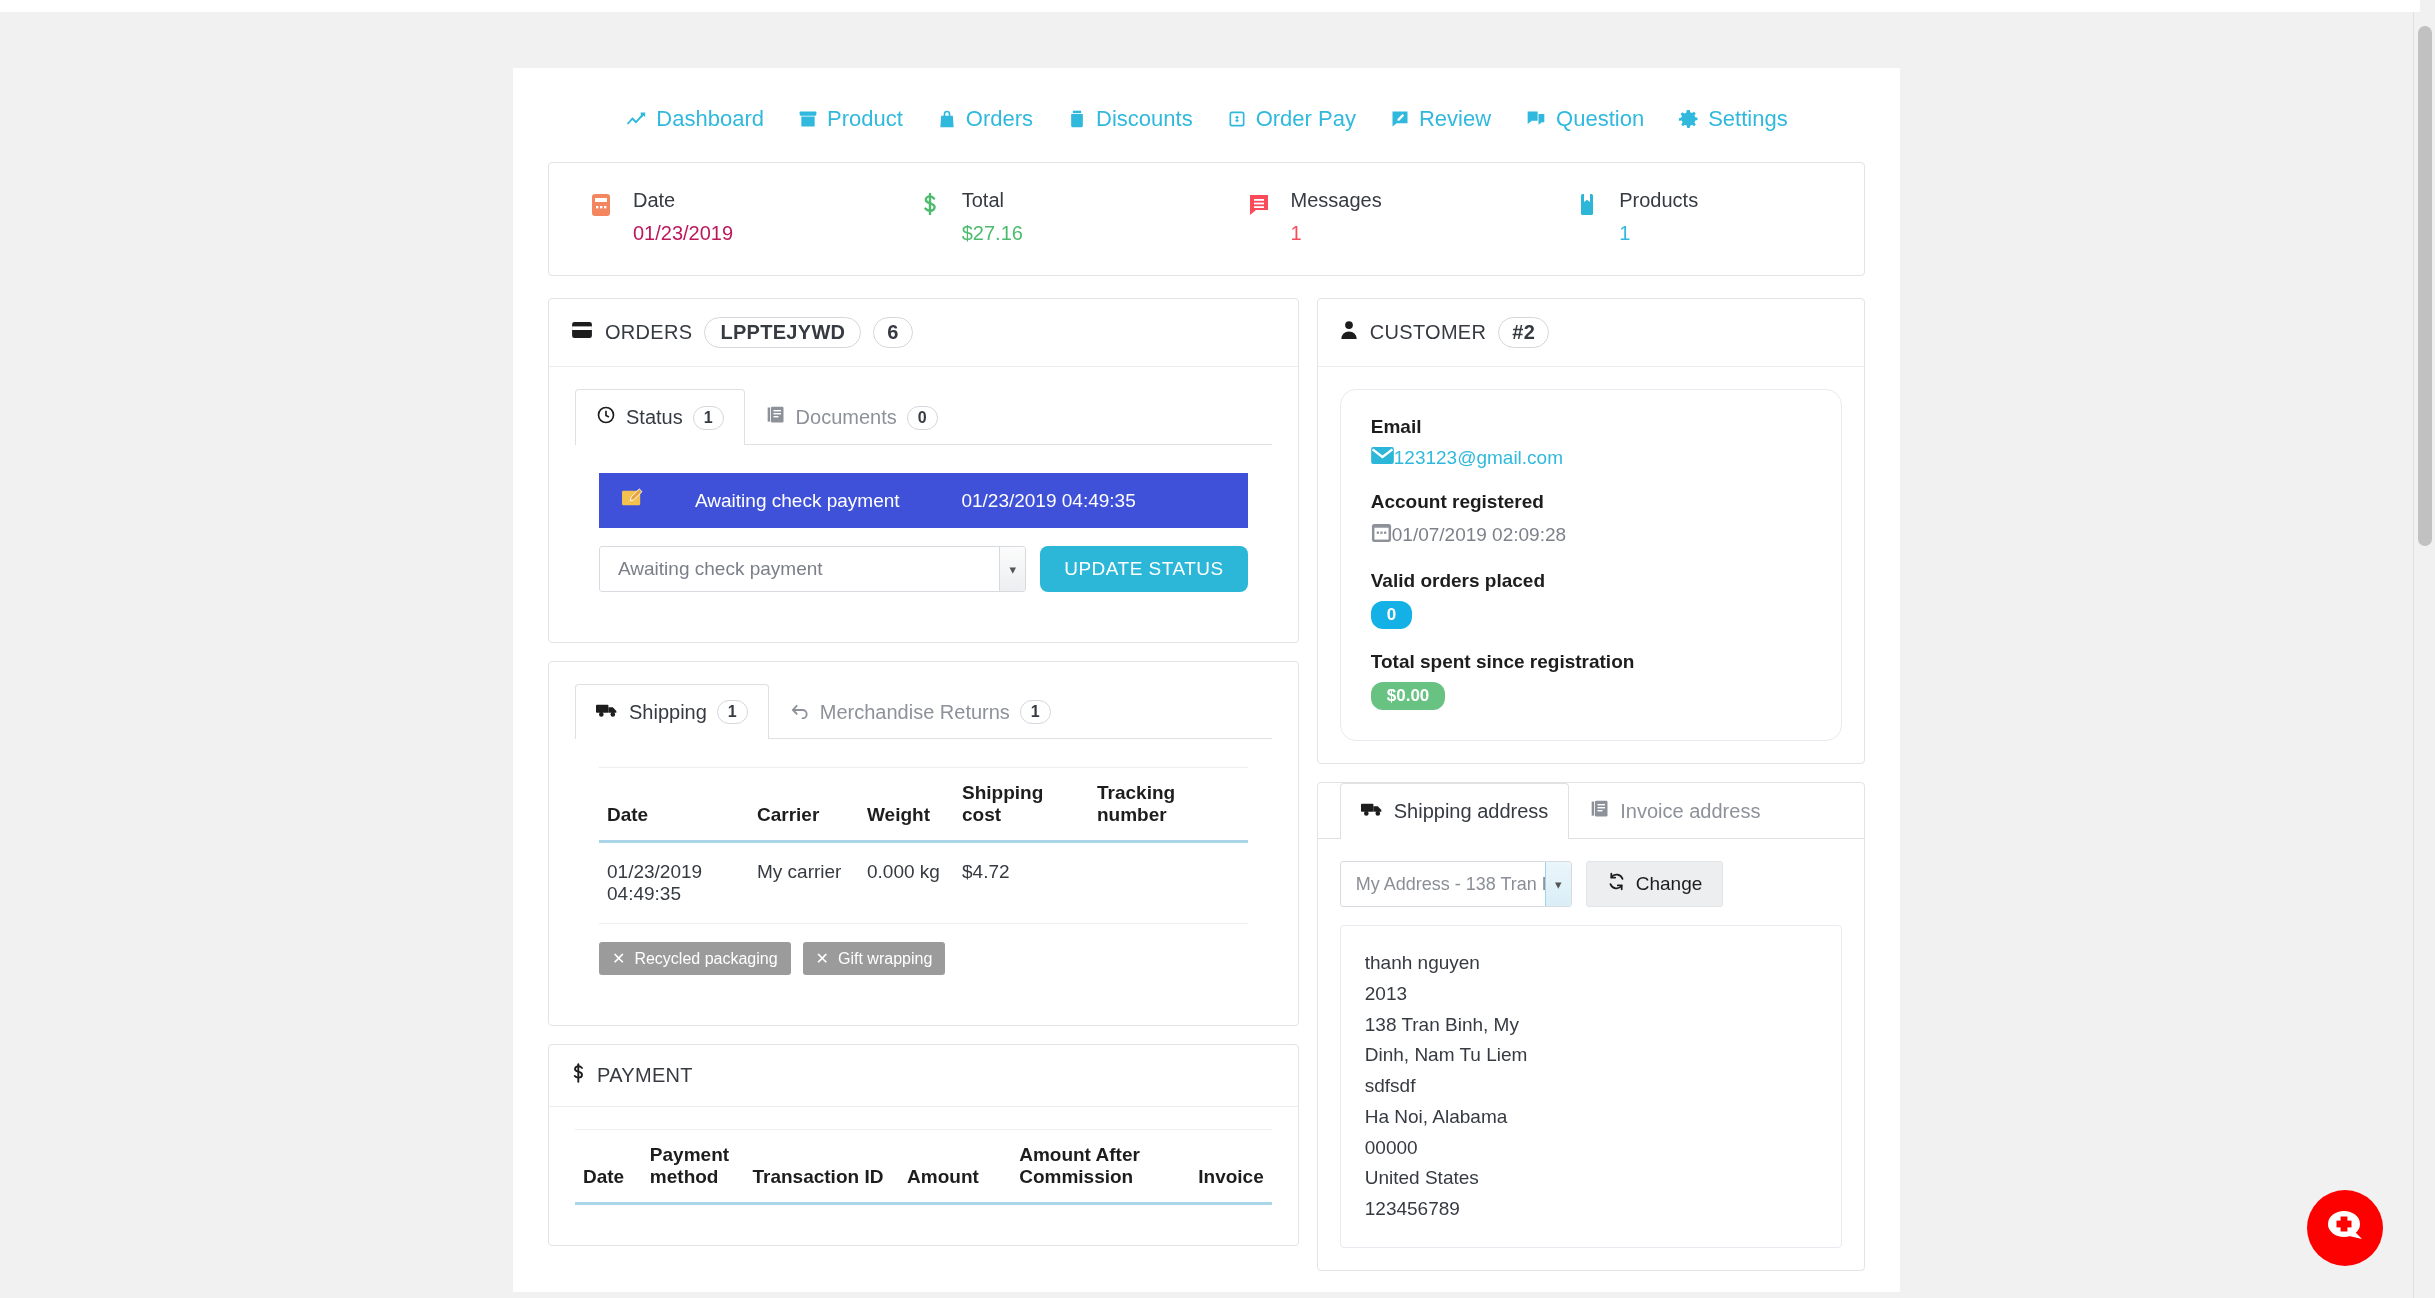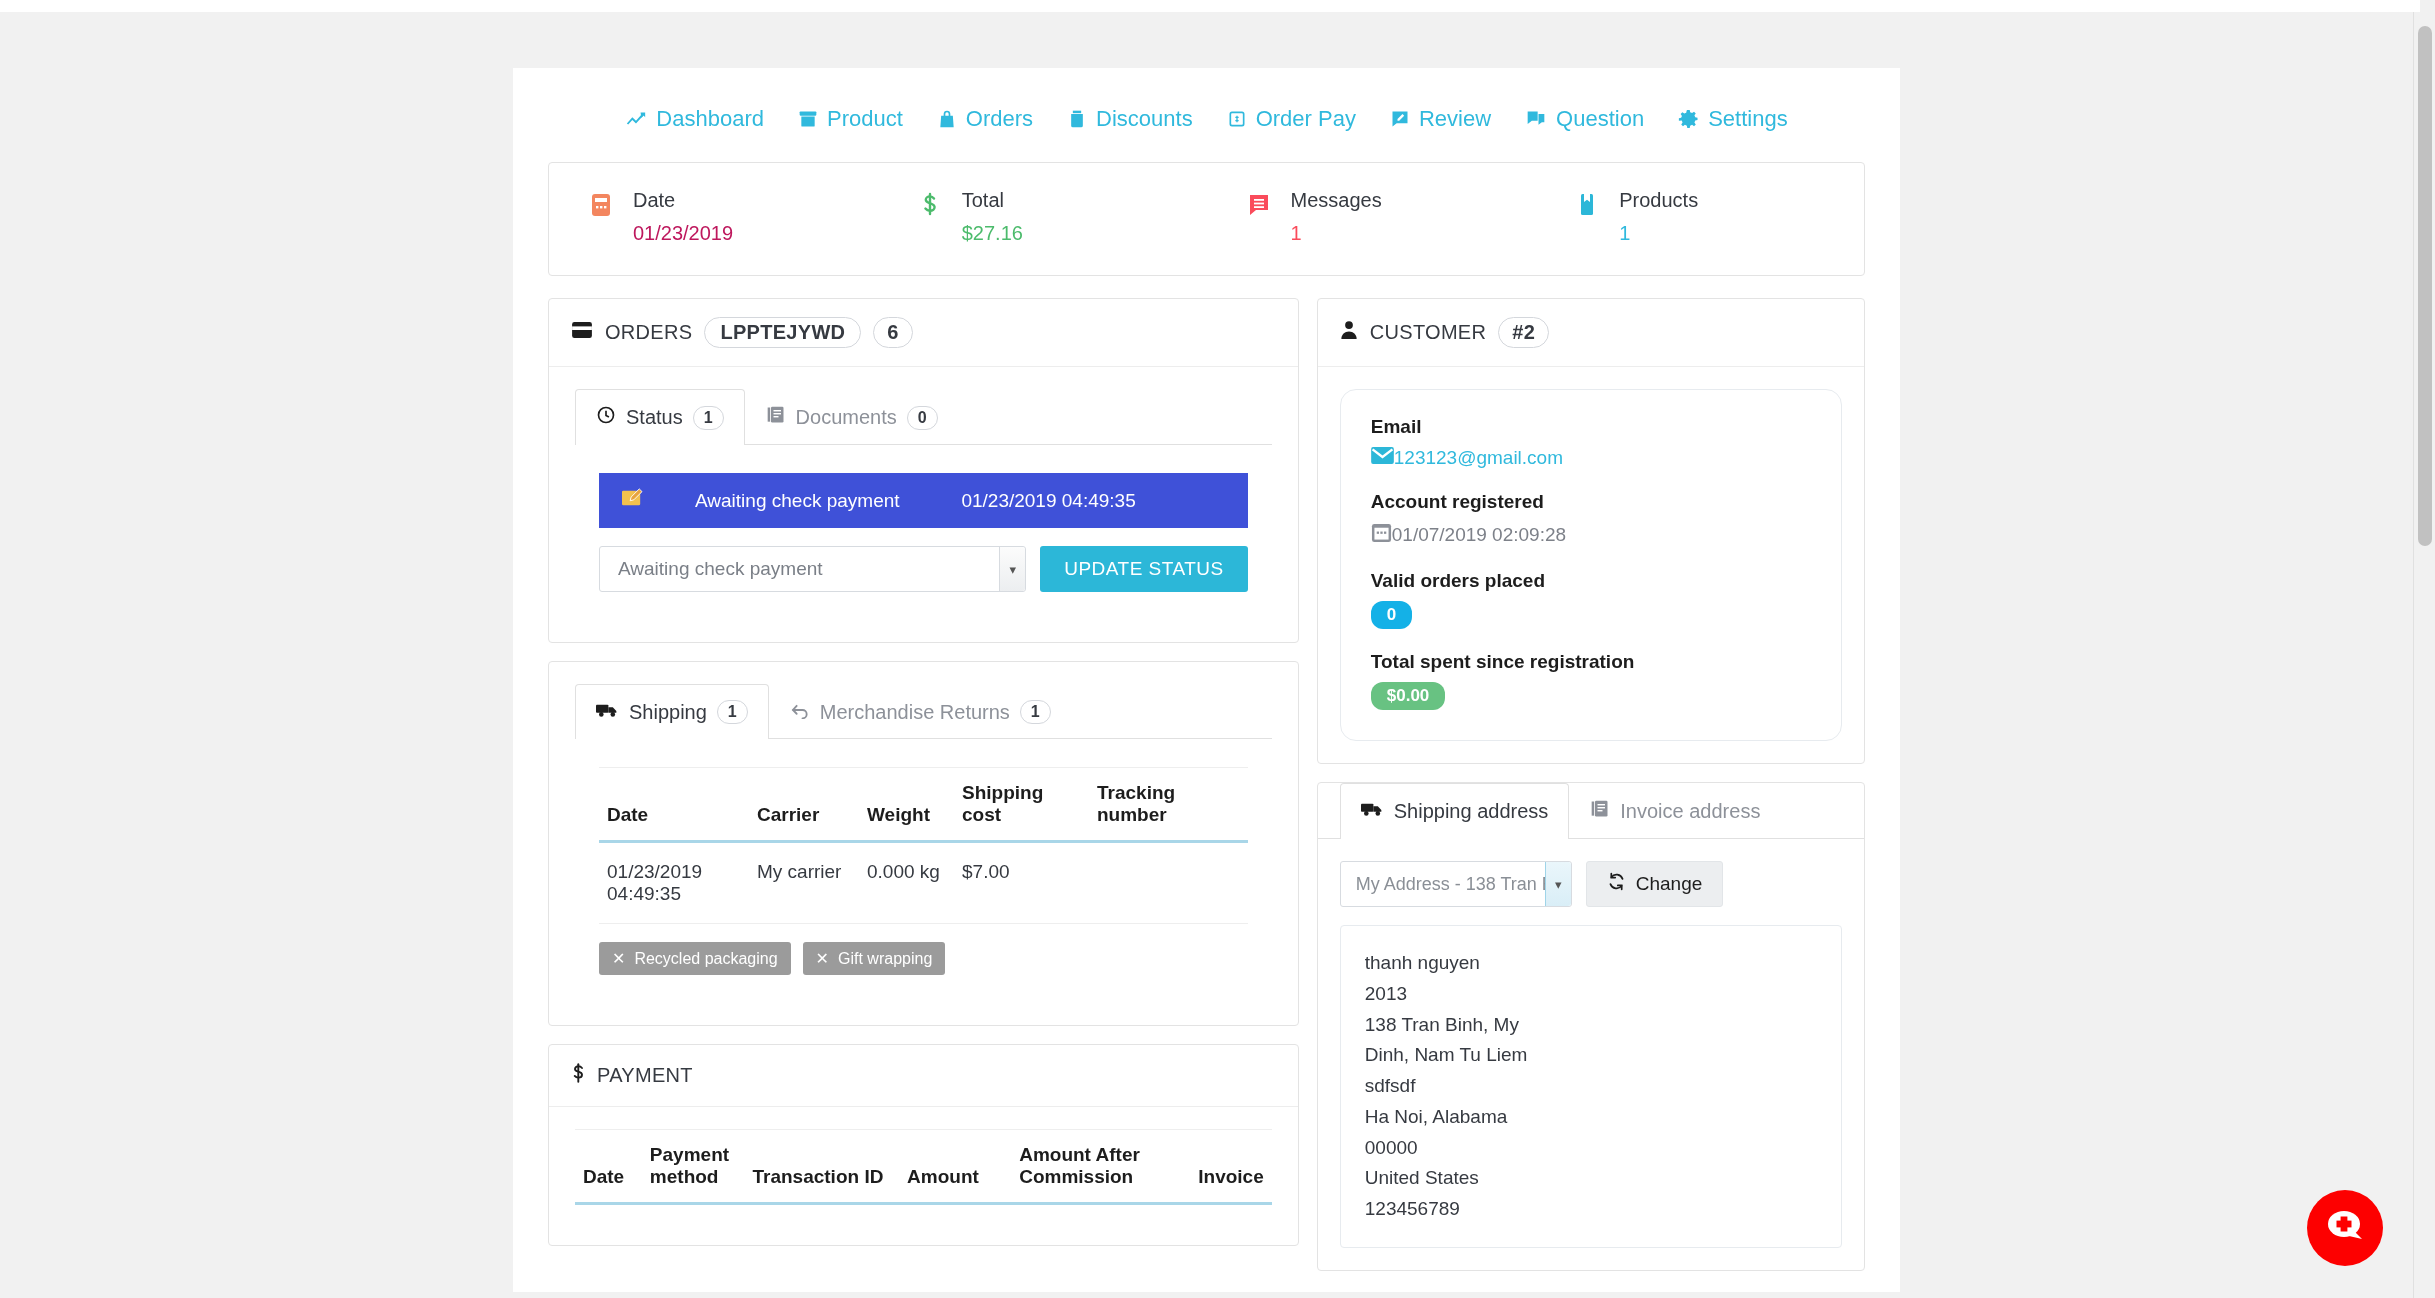--- a/index.html
+++ b/index.html
@@ -108,21 +108,21 @@
   }
   .select-wrap .sel-text { padding-left:18px; font-size:19px; color:#7a7f87; }
   .sel-arrow {
     position:absolute; right:0; top:0; bottom:0; width:26px;
     background:linear-gradient(#fcfcfc,#eceef0);
     border-left:1px solid #d7dbe0;
     display:flex; align-items:center; justify-content:center;
     font-size:13px; color:#555; border-radius:0 3px 3px 0;
   }
   .btn-teal {
-    background:#2cb7d8; color:#fff; border:none; border-radius:3px;
+    background:#2cb7d8; color:#fff; border:none; border-radius:8px;
     padding:0 24px; height:46px; font-size:19px; letter-spacing:.5px;
     font-family:"Liberation Sans", sans-serif; cursor:pointer;
   }
 
   
   table.tbl { width:100%; border-collapse:collapse; }
   table.tbl thead th {
     text-align:left; font-size:19px; color:#1d1d1d; font-weight:bold;
     padding:14px 8px; border-top:1px solid #eeeeee;
     border-bottom:3px solid #a9d6e8; vertical-align:bottom;
@@ -443,21 +443,21 @@
                   <th class="w-wt">Weight</th>
                   <th class="w-cost">Shipping cost</th>
                   <th>Tracking number</th>
                 </tr>
               </thead>
               <tbody>
                 <tr>
                   <td>01/23/2019 04:49:35</td>
                   <td>My carrier</td>
                   <td>0.000 kg</td>
-                  <td>$7.00</td>
+                  <td>$4.72</td>
                   <td></td>
                 </tr>
               </tbody>
             </table>
 
             <div class="tag-row">
               <span class="tag">
                 <span>✕</span>
                 <span>Recycled packaging</span>
               </span>

